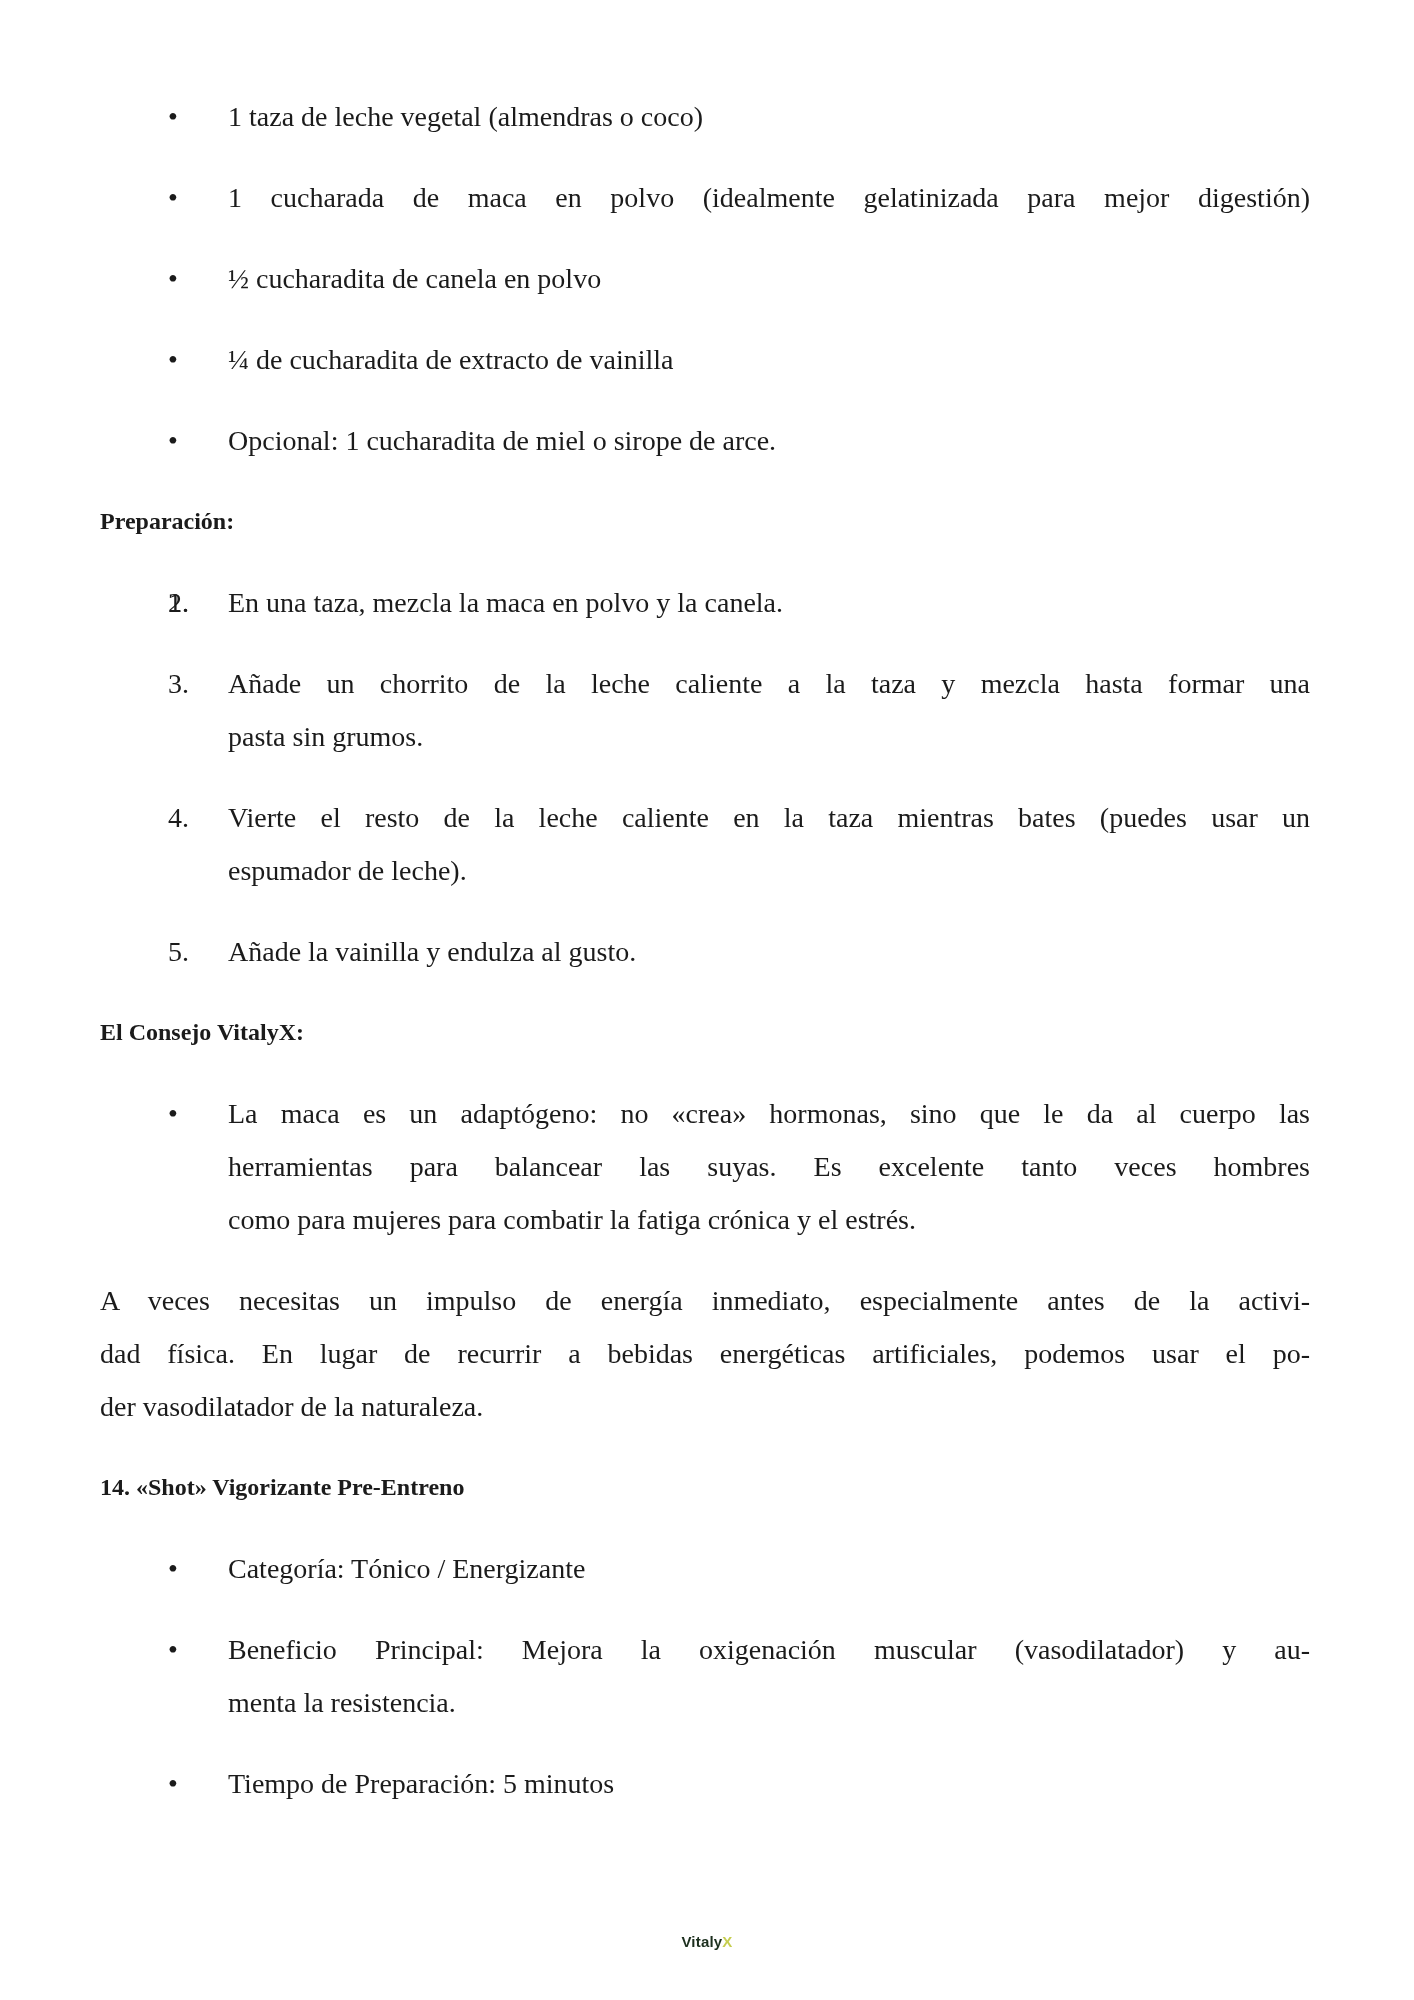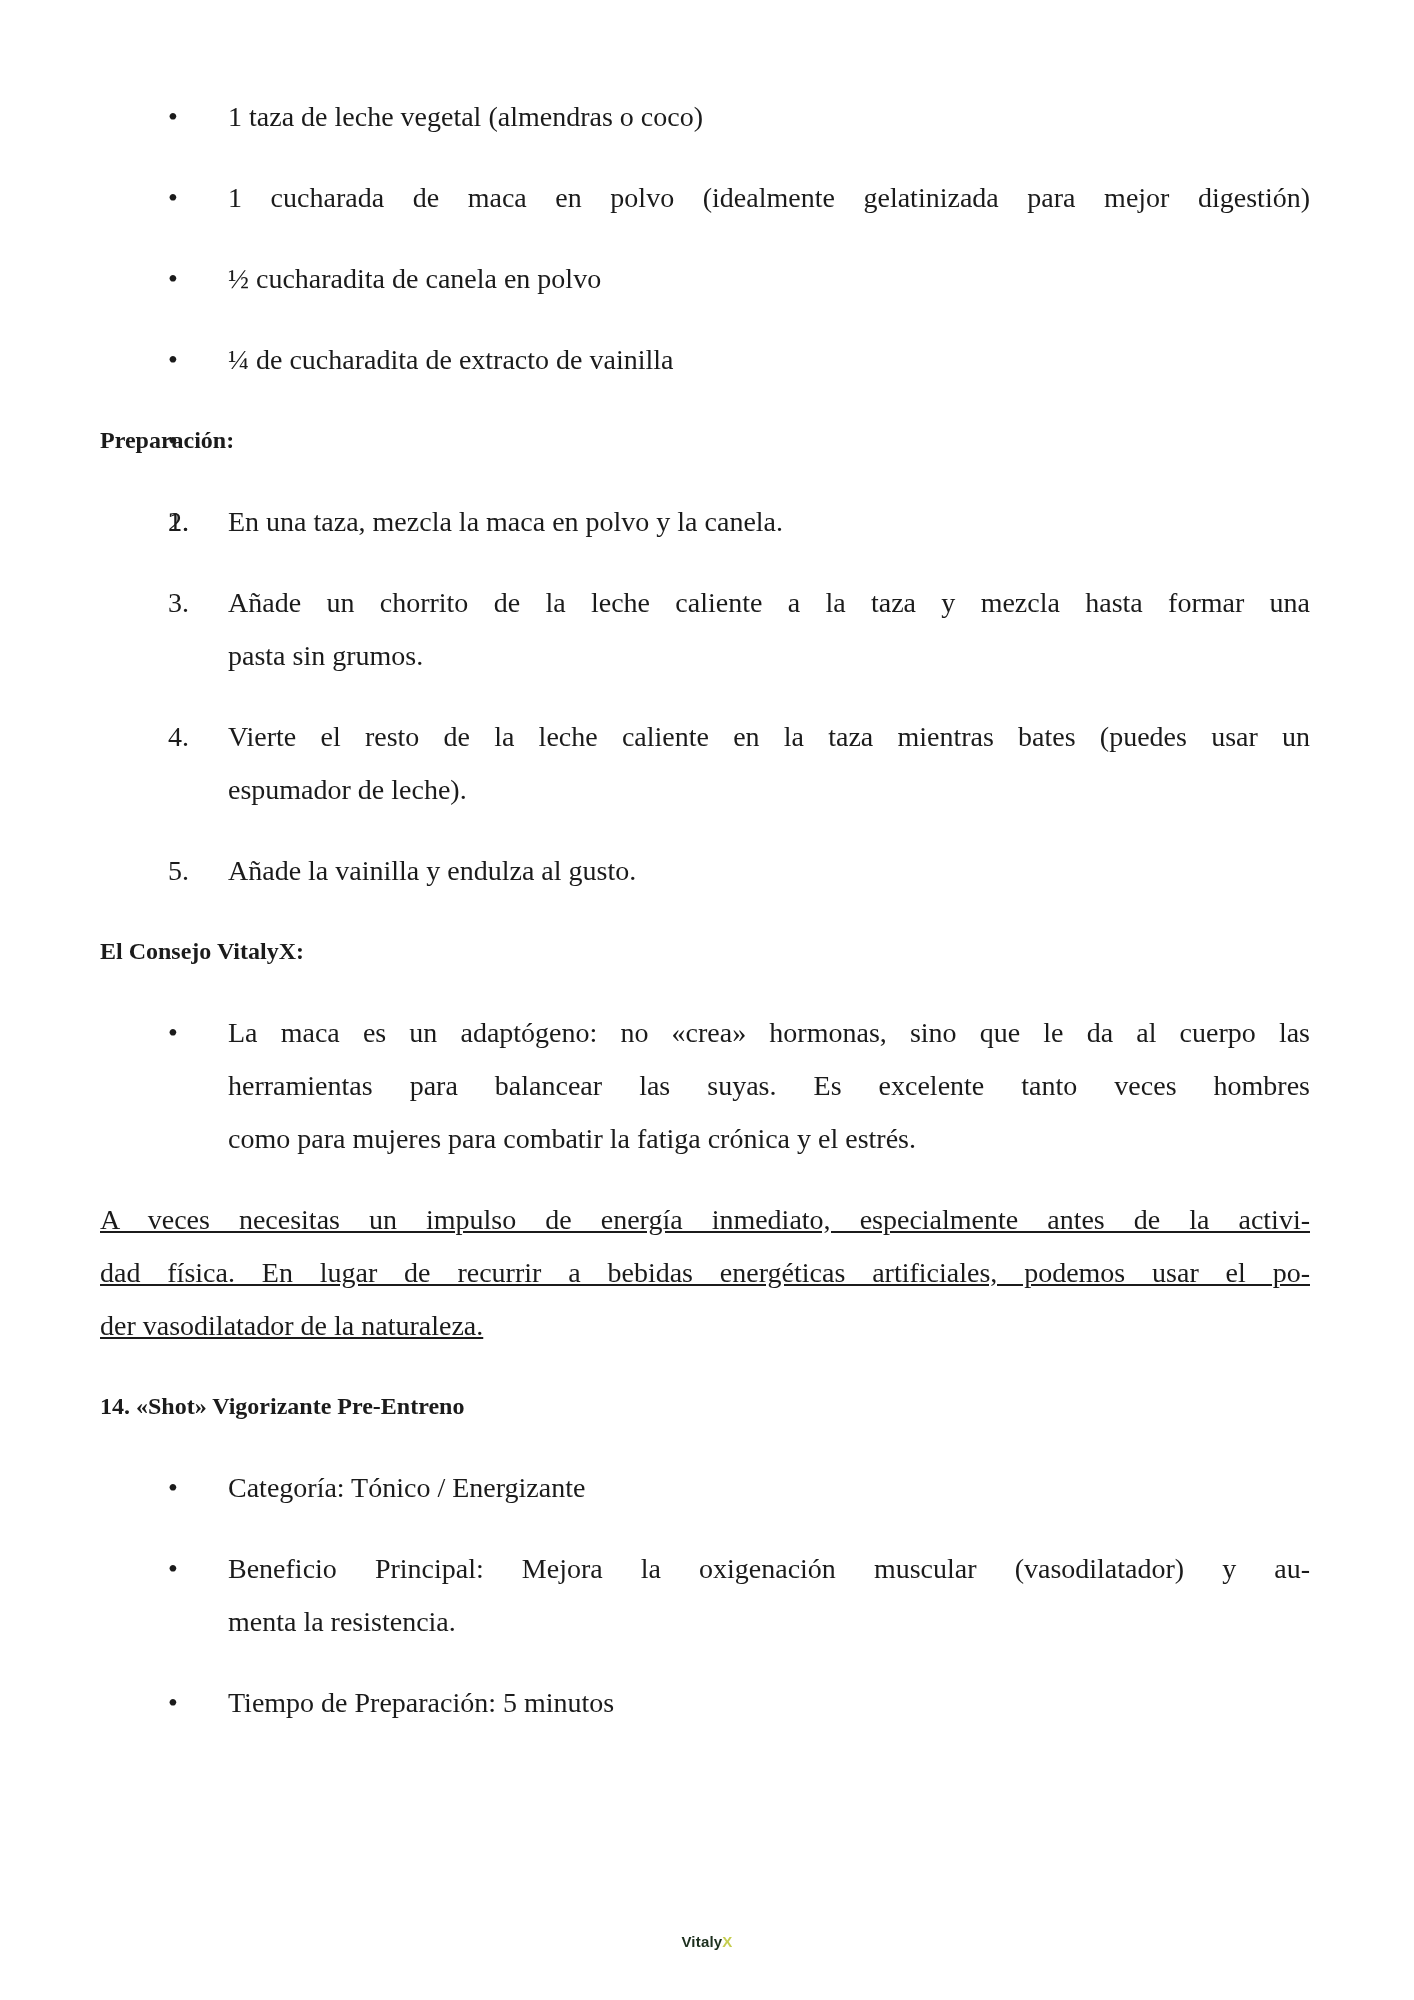--- a/index.html
+++ b/index.html
@@ -27,21 +27,21 @@
     position: relative;
     padding-left: 128px;
     margin-bottom: 28px;
   }
   .li > .marker {
     position: absolute;
     left: 68px;
     top: 0;
     width: 56px;
   }
-  .para { margin: 0 0 28px 0; text-decoration: underline; }
+  .para { margin: 0 0 28px 0; }
   .line { display: block; }
   .just {
     text-align: justify;
     text-align-last: justify;
   }
   .b { font-weight: normal; }
   .footer {
     position: absolute;
     top: 1934px;
     left: 0;
@@ -71,20 +71,21 @@
     <div class="li">
       <span class="marker">•</span>
       <span class="line">½ cucharadita de canela en polvo</span>
     </div>
     <div class="li">
       <span class="marker">•</span>
       <span class="line">¼ de cucharadita de extracto de vainilla</span>
     </div>
     <div class="li">
       <span class="marker">•</span>
+      <span class="line">Opcional: 1 cucharadita de miel o sirope de arce.</span>
     </div>
   </div>
 
   <div class="heading">Preparación:</div>
 
   <div>
     <div class="li">
       <span class="marker">1.</span>
     </div>
     <div class="li">

